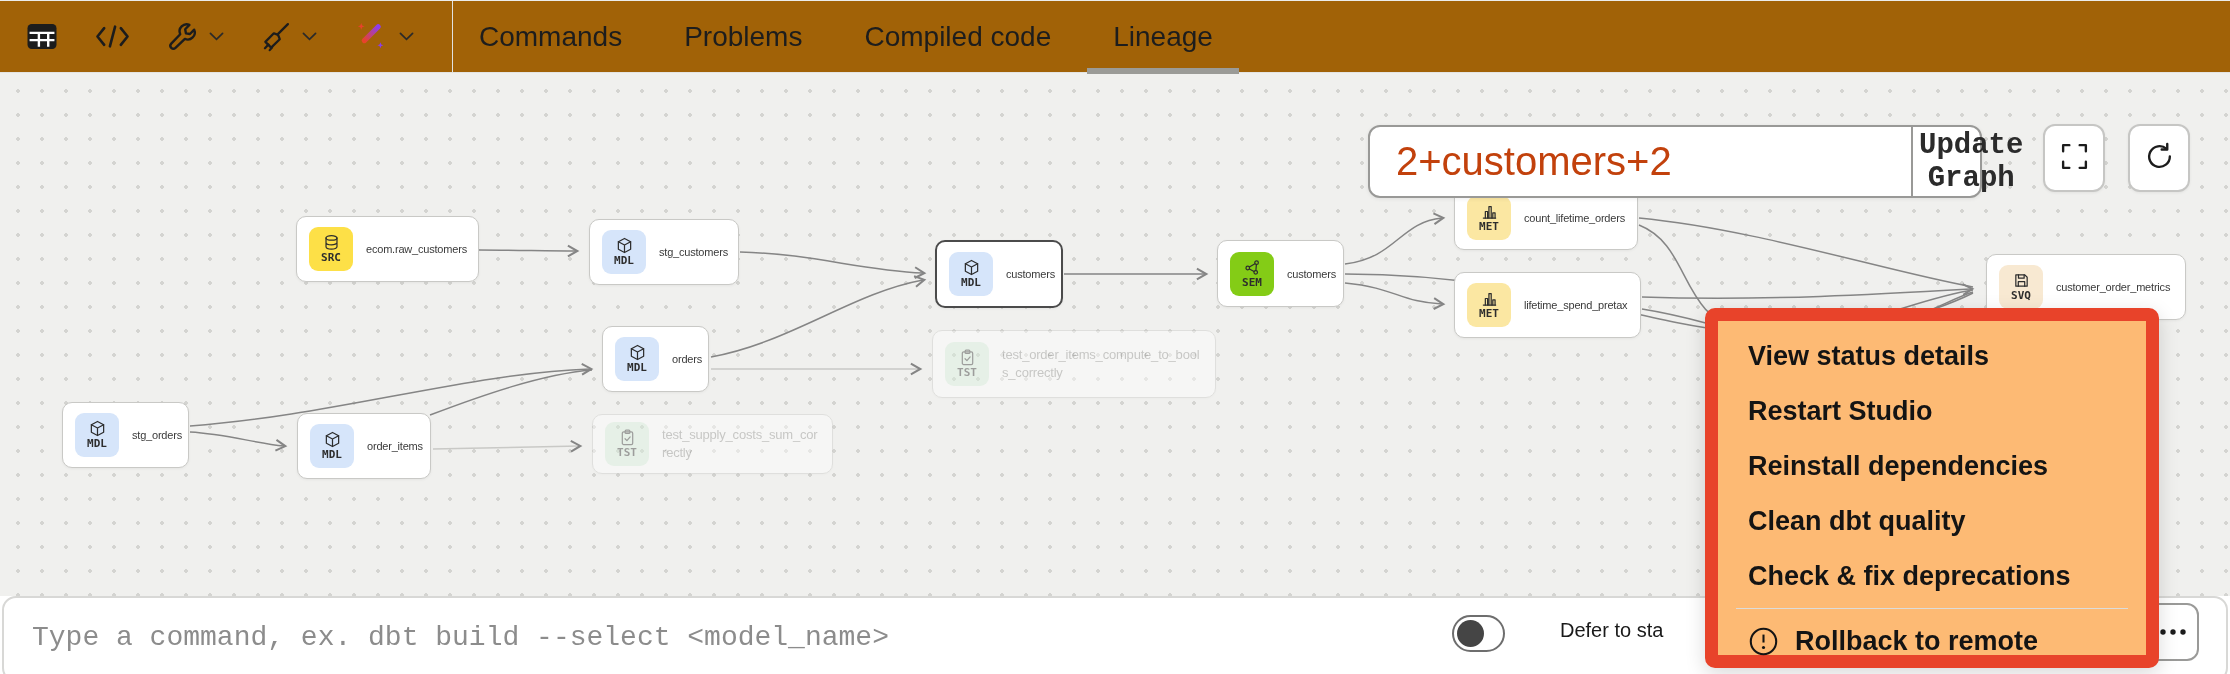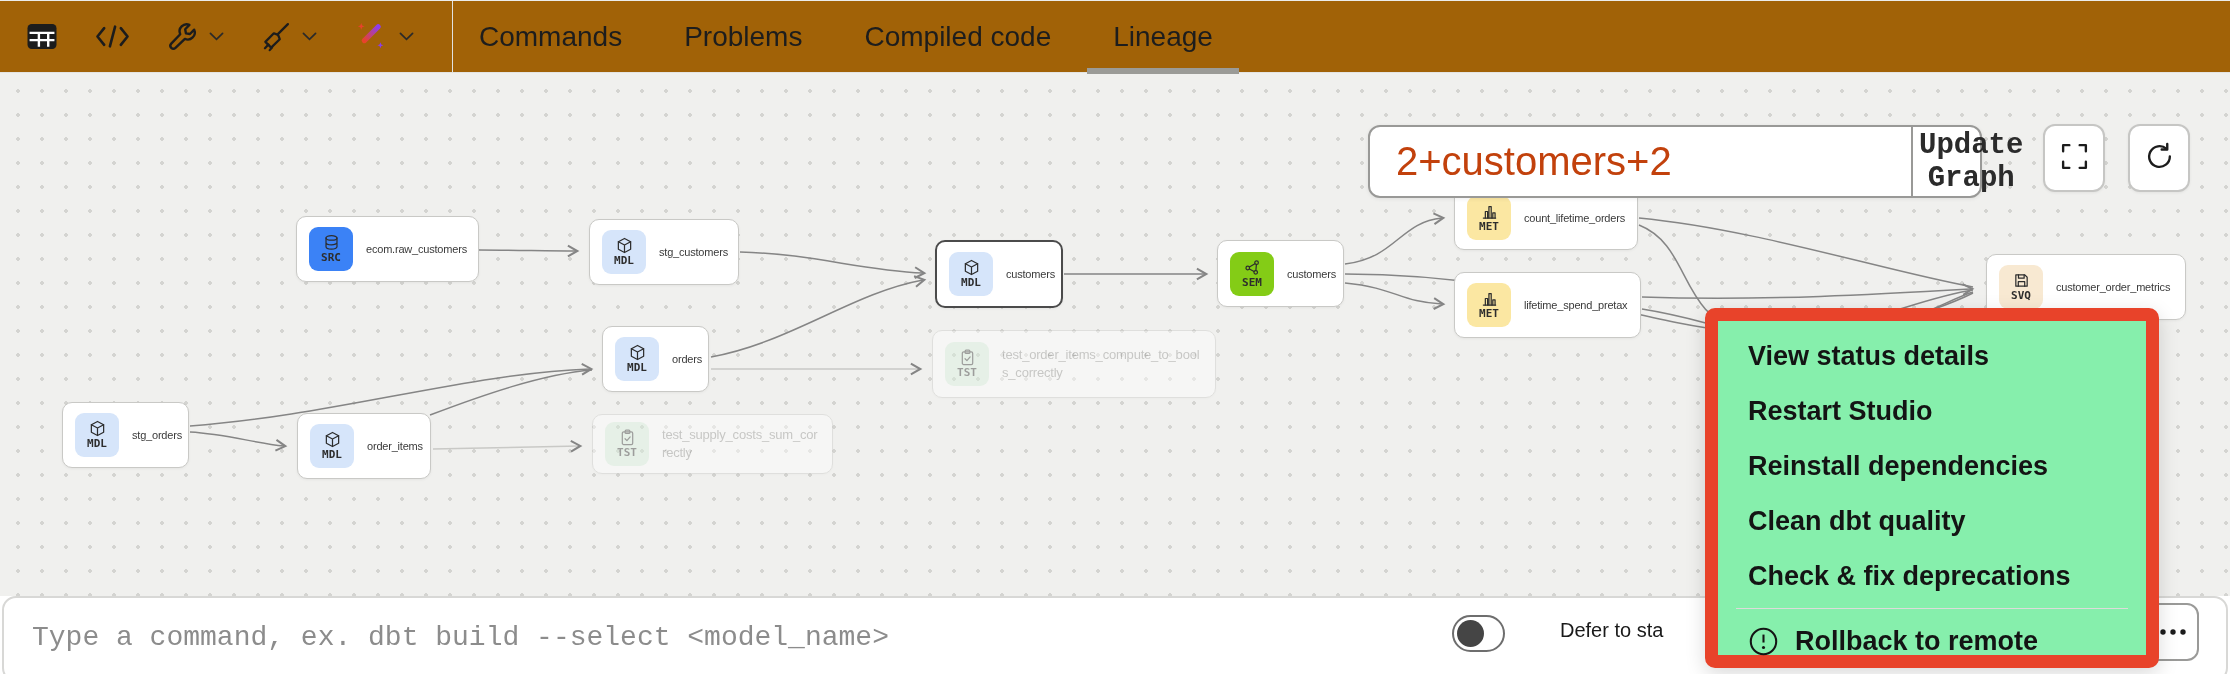--- a/index.html
+++ b/index.html
@@ -82,21 +82,21 @@
   .defer-label{position:absolute;left:1560px;top:619px;font-size:20px;color:#1a1a1a;z-index:5;white-space:nowrap;}
   .more-btn{
     position:absolute;left:2146px;top:603px;width:53px;height:58px;background:#fff;
     border:2px solid #9a9a98;border-radius:12px;display:flex;align-items:center;justify-content:center;
     box-sizing:border-box;z-index:5;cursor:pointer;
   }
   .more-btn svg{width:30px;height:10px;fill:#1c1c1c;}
   
   .menu{
     position:absolute;left:1705px;top:308px;width:454px;height:360px;
-    border:13px solid #e8432a;border-radius:10px;background:#86efac;box-sizing:border-box;
+    border:13px solid #e8432a;border-radius:10px;background:#fdba74;box-sizing:border-box;
     z-index:10;box-shadow:0 6px 20px rgba(0,0,0,.15);padding:8px 0 0 0;
   }
   .menu-item{
     height:55px;display:flex;align-items:center;padding:0 30px;gap:16px;
     font-size:27px;font-weight:600;color:#141414;cursor:pointer;white-space:nowrap;
   }
   .menu-item svg{width:31px;height:31px;flex:0 0 auto;}
   .menu-divider{border-top:1px solid #dcdcda;margin:4px 18px 5px 18px;}
 </style>
 </head>
@@ -226,21 +226,21 @@
       <span class="badge" style="background:#d6e5fa">
         <svg viewBox="0 0 18 18">
           <path d="M9 1.5L15.5 5v8L9 16.5 2.5 13V5z"></path>
           <path d="M2.5 5L9 8.5 15.5 5M9 8.5V16"></path>
         </svg>
         <span class="code">MDL</span>
       </span>
       <span class="nlabel">orders</span>
     </div>
     <div class="node" style="left: 296px; top: 216px; width: 183px; height: 66px;">
-      <span class="badge" style="background:#3b82f6">
+      <span class="badge" style="background:#fde047">
         <svg viewBox="0 0 18 18">
           <ellipse cx="9" cy="4.2" rx="5.8" ry="2.4"></ellipse>
           <path d="M3.2 4.2v9.4c0 1.4 2.6 2.5 5.8 2.5s5.8-1.1 5.8-2.5V4.2M3.2 9c0 1.4 2.6 2.5 5.8 2.5S14.8 10.4 14.8 9"></path>
         </svg>
         <span class="code">SRC</span>
       </span>
       <span class="nlabel">ecom.raw_customers</span>
     </div>
     <div class="node" style="left: 589px; top: 219px; width: 150px; height: 66px;">
       <span class="badge" style="background:#d6e5fa">

